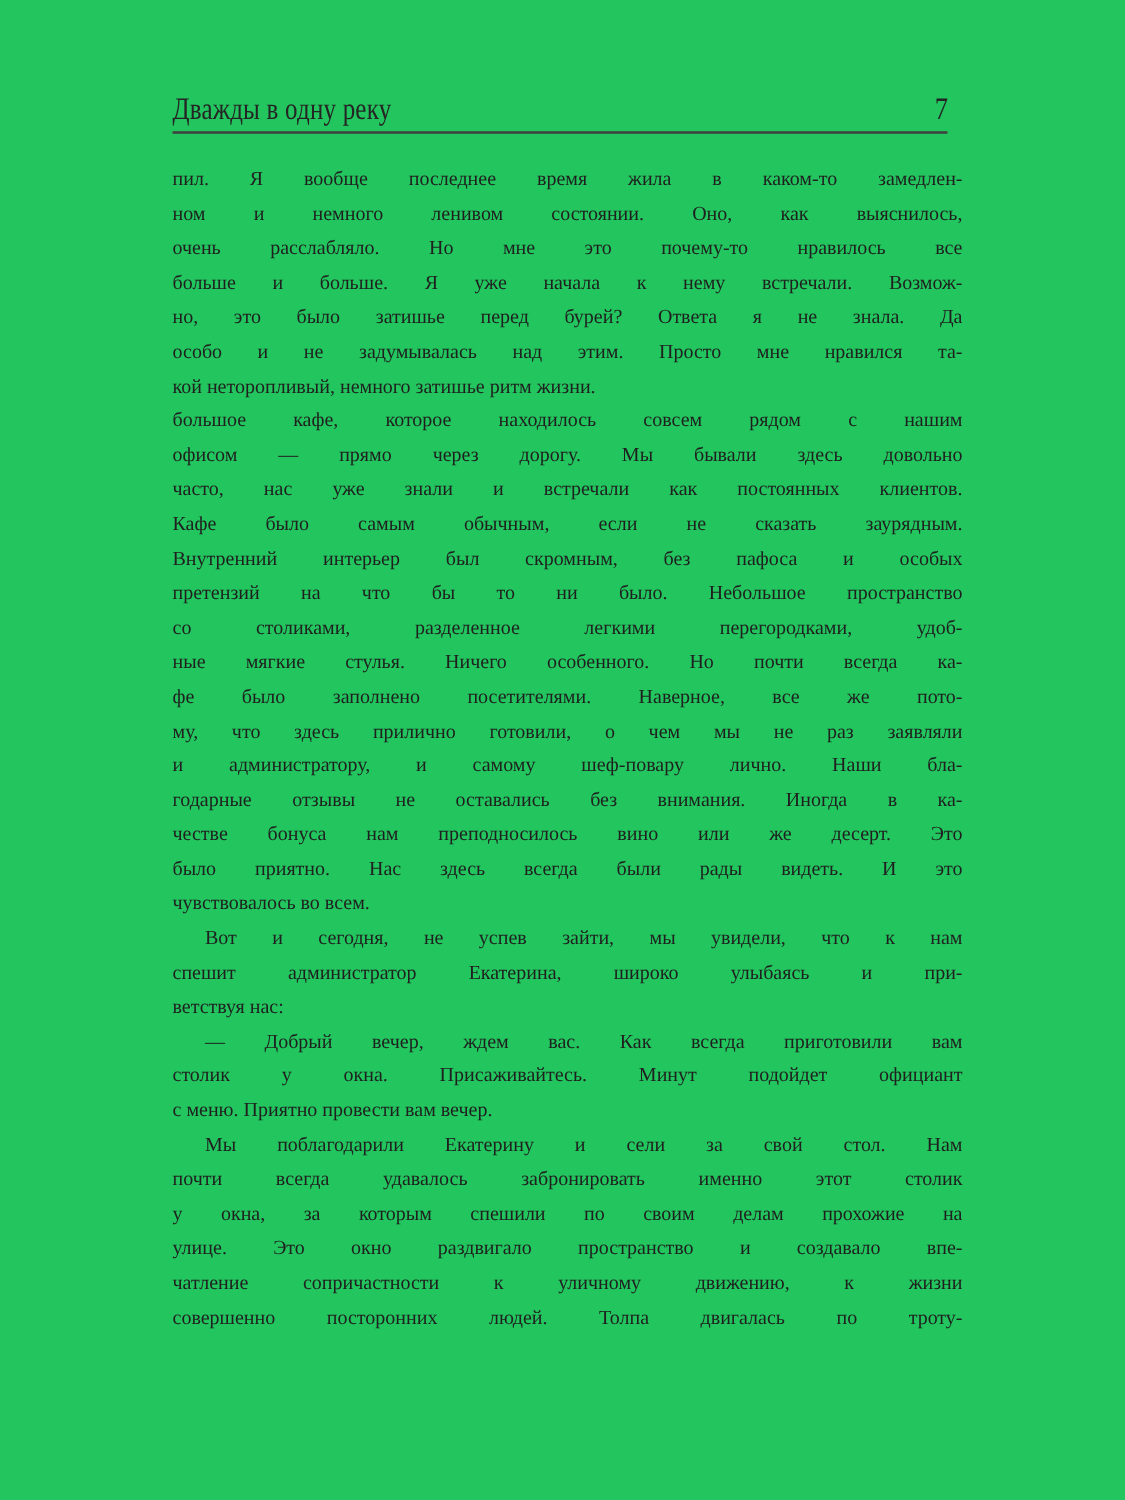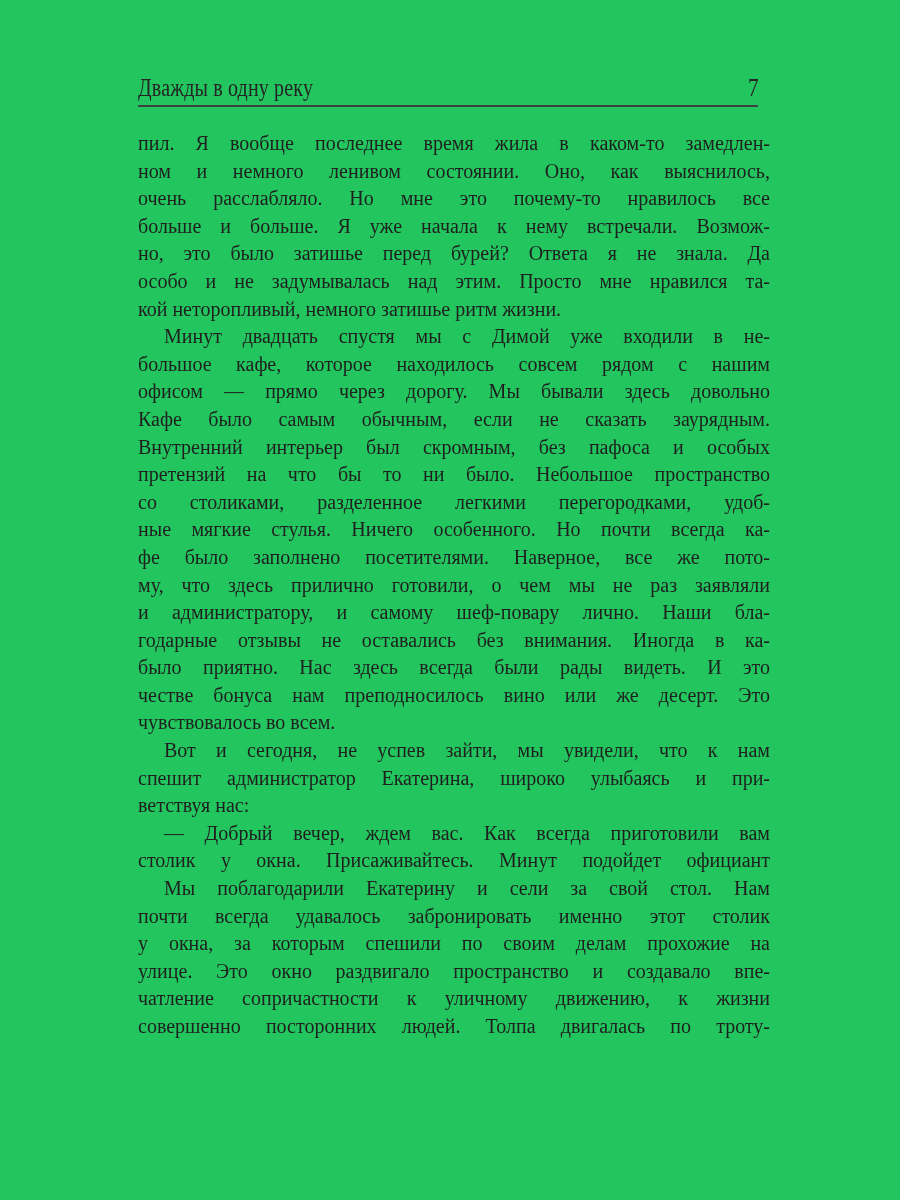--- a/index.html
+++ b/index.html
@@ -47,21 +47,21 @@
     height: 2px;
     background: #3f3f3f;
   }
   
   .body-text {
     position: absolute;
     left: 138px;
     top: 130px;
     width: 632px;
     font-family: "Liberation Serif", serif;
-    font-size: 20px;
+    font-size: 16px;
     line-height: 27.6px;
     color: #1f1f1f;
   }
   .para { margin: 0; padding: 0; }
   .line {
     text-align: justify;
     text-align-last: justify;
     white-space: normal;
   }
   .line.last { text-align-last: left; }
@@ -84,46 +84,47 @@
       <div class="line">пил. Я вообще последнее время жила в каком-то замедлен-</div>
       <div class="line">ном и немного ленивом состоянии. Оно, как выяснилось,</div>
       <div class="line">очень расслабляло. Но мне это почему-то нравилось все</div>
       <div class="line">больше и больше. Я уже начала к нему встречали. Возмож-</div>
       <div class="line">но, это было затишье перед бурей? Ответа я не знала. Да</div>
       <div class="line">особо и не задумывалась над этим. Просто мне нравился та-</div>
       <div class="line last">кой неторопливый, немного затишье ритм жизни.</div>
     </div>
 
     <div class="para">
-      <div class="line indent">Минут двадцать спустя мы с Димой уже входили в не-</div>
       <div class="line">большое кафе, которое находилось совсем рядом с нашим</div>
       <div class="line">офисом — прямо через дорогу. Мы бывали здесь довольно</div>
+      <div class="line">часто, нас уже знали и встречали как постоянных клиентов.</div>
       <div class="line">Кафе было самым обычным, если не сказать заурядным.</div>
       <div class="line">Внутренний интерьер был скромным, без пафоса и особых</div>
       <div class="line">претензий на что бы то ни было. Небольшое пространство</div>
       <div class="line">со столиками, разделенное легкими перегородками, удоб-</div>
       <div class="line">ные мягкие стулья. Ничего особенного. Но почти всегда ка-</div>
       <div class="line">фе было заполнено посетителями. Наверное, все же пото-</div>
       <div class="line">му, что здесь прилично готовили, о чем мы не раз заявляли</div>
       <div class="line">и администратору, и самому шеф-повару лично. Наши бла-</div>
       <div class="line">годарные отзывы не оставались без внимания. Иногда в ка-</div>
+      <div class="line">честве бонуса нам преподносилось вино или же десерт. Это</div>
       <div class="line">было приятно. Нас здесь всегда были рады видеть. И это</div>
-      <div class="line">честве бонуса нам преподносилось вино или же десерт. Это</div>
       <div class="line last">чувствовалось во всем.</div>
     </div>
 
     <div class="para">
       <div class="line indent">Вот и сегодня, не успев зайти, мы увидели, что к нам</div>
       <div class="line">спешит администратор Екатерина, широко улыбаясь и при-</div>
       <div class="line last">ветствуя нас:</div>
     </div>
 
     <div class="para">
       <div class="line indent">— Добрый вечер, ждем вас. Как всегда приготовили вам</div>
       <div class="line">столик у окна. Присаживайтесь. Минут подойдет официант</div>
+      <div class="line last">с меню. Приятно провести вам вечер.</div>
     </div>
 
     <div class="para">
       <div class="line indent">Мы поблагодарили Екатерину и сели за свой стол. Нам</div>
       <div class="line">почти всегда удавалось забронировать именно этот столик</div>
       <div class="line">у окна, за которым спешили по своим делам прохожие на</div>
       <div class="line">улице. Это окно раздвигало пространство и создавало впе-</div>
       <div class="line">чатление сопричастности к уличному движению, к жизни</div>
       <div class="line">совершенно посторонних людей. Толпа двигалась по троту-</div>
     </div>

